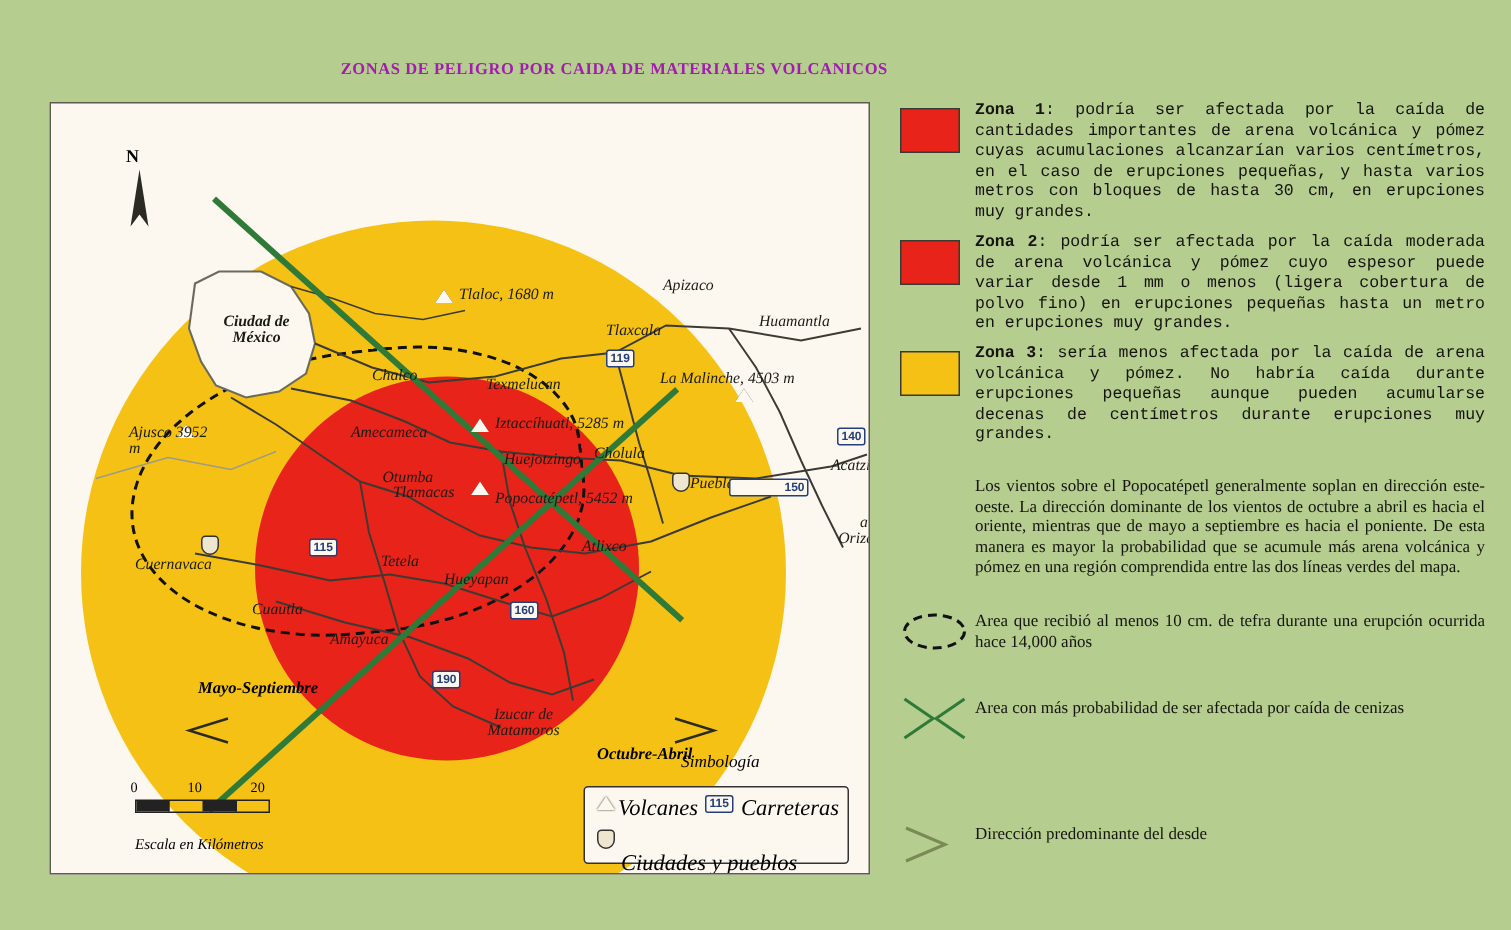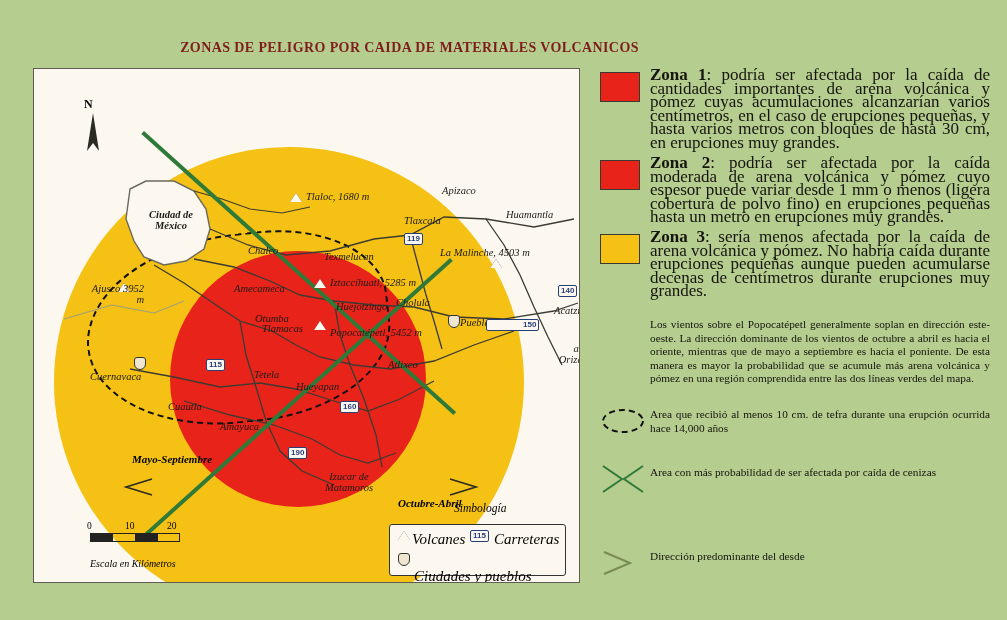--- a/index.html
+++ b/index.html
@@ -9,23 +9,23 @@
     font-family:"Liberation Serif", serif;
     overflow:hidden;
     position:relative;
   }
   #title{
     position:absolute;
     top:40px;left:0;width:819px;
     text-align:center;
     font-family:"Liberation Serif", serif;
     font-weight:bold;
-    font-size:14px;
+    font-size:11px;
     letter-spacing:.4px;
-    color:#7f1d1d;
+    color:#a21caf;
   }
   
   #map{
     position:absolute;
     left:33px;top:68px;
     width:545px;height:513px;
     background:#fdf8ef;
     border:1px solid #5d5b52;
     overflow:hidden;
   }
@@ -151,22 +151,22 @@
   }
   .swatch{
     position:absolute;
     width:38px;height:28px;
     border:1px solid #3a3a33;
   }
   .legtext{
     position:absolute;
     left:50px;
     width:340px;
-    font-family:Liberation Serif, serif;
-    font-size:17px;
+    font-family:Liberation Mono, monospace;
+    font-size:11px;
     line-height:13.6px;
     color:#15140f;
     text-align:justify;
   }
   .legtext b{font-weight:bold;}
   .note{
     position:absolute;left:50px;width:340px;
     font-size:11.3px;line-height:13.6px;text-align:justify;color:#15140f;
   }
   .symbolrow{position:absolute;}
@@ -264,21 +264,21 @@
   </div>
   <div class="lbl" style="left:272px;top:122px;">Tlaloc, 1680 m</div>
   <div class="lbl" style="left:408px;top:116px;">Apizaco</div>
   <div class="lbl" style="left:370px;top:146px;">Tlaxcala</div>
   <div class="lbl" style="left:472px;top:140px;">Huamantla</div>
   <div class="lbl" style="left:406px;top:178px;">La Malinche, 4503 m</div>
   <div class="lbl" style="left:214px;top:176px;">Chalco</div>
   <div class="lbl" style="left:290px;top:182px;">Texmelucan</div>
   <div class="lbl" style="left:200px;top:214px;">Amecameca</div>
   <div class="lbl" style="left:296px;top:208px;">Iztaccíhuatl, 5285 m</div>
-  <div class="lbl" style="left:52px;top:214px;width:58px;white-space:normal;text-align:right;">
+  <div class="lbl" style="left:52px;top:214px;width:58px;white-space:normal;text-align:left;">
     <span>Ajusco 3952 m</span>
   </div>
   <div class="lbl" style="left:302px;top:232px;">Huejotzingo</div>
   <div class="lbl" style="left:362px;top:228px;">Cholula</div>
   <div class="lbl" style="left:426px;top:248px;">Puebla</div>
   <div class="lbl" style="left:190px;top:244px;margin-left:31px;">Otumba</div>
   <div class="lbl" style="left:228px;top:254px;">Tlamacas</div>
   <div class="lbl" style="left:296px;top:258px;">Popocatépetl, 5452 m</div>
   <div class="lbl" style="left:520px;top:236px;">Acatzingo</div>
   <div class="lbl" style="left:522px;top:274px;width:40px;white-space:normal;text-align:center;">

